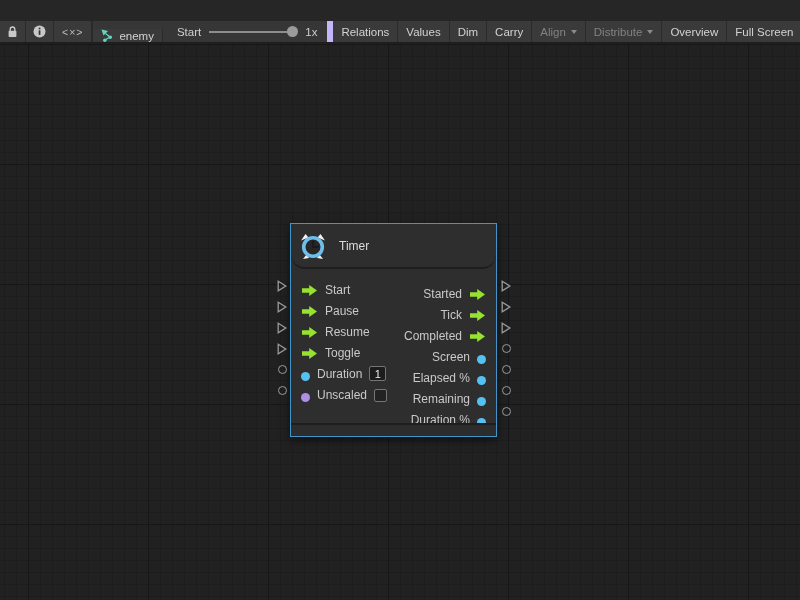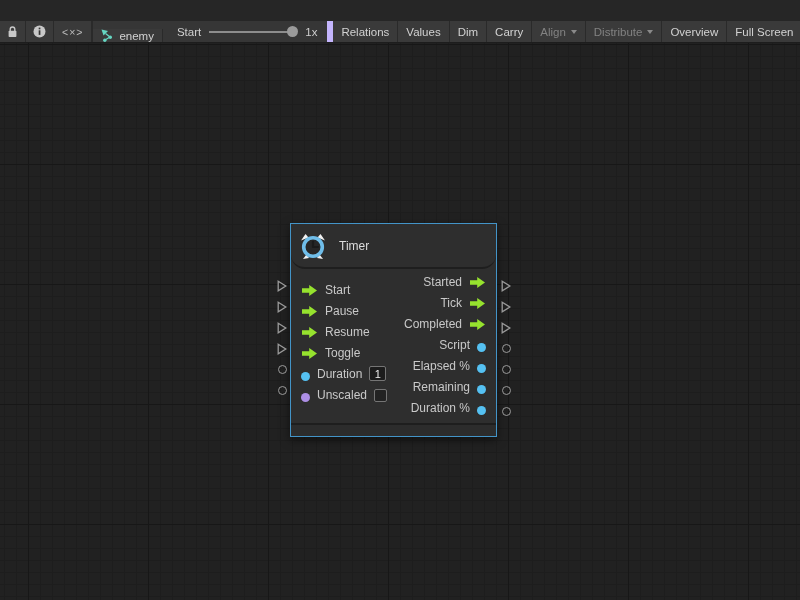--- a/index.html
+++ b/index.html
@@ -53,21 +53,21 @@
   
   .node { position:absolute; left:290px; top:180px; width:207px; height:214px;
     background:#2e2e2e; border:1px solid #4394c8; box-shadow:0 3px 9px rgba(0,0,0,.5);
     cursor:grab; }
   .node-header { height:45px; border-bottom:2px solid #1e1e1e;
     display:flex; align-items:center; gap:11px; padding-left:7px;
     color:#dcdcdc; font-size:12px;border-radius:14px; }
   .node-footer { position:absolute; left:0; right:0; bottom:0; height:13px;
     border-top:2px solid #1e1e1e; background:#2c2c2c; }
   .ports-left { position:absolute; left:10px; top:52px; }
-  .ports-right { position:absolute; right:10px; top:44px; }
+  .ports-right { position:absolute; right:10px; top:56px; }
   .port-row { height:21px; display:flex; align-items:flex-end; gap:7px; cursor:pointer; }
   .port-row.right { justify-content:flex-end; }
   .plabel { color:#c9c9c9; font-size:12px; white-space:nowrap; }
   .dot { width:9px; height:9px; border-radius:50%; display:inline-block; flex:0 0 auto; }
   .flow-arrow { flex:0 0 auto; display:block; }
   .pfield { display:inline-block; min-width:17px; height:15px; line-height:14px; padding:0 3px;
     background:#1c1c1c; border:1px solid #757575; border-radius:2px;
     color:#ececec; font-size:11px; text-align:center; cursor:text; }
   .pcheck { width:13px; height:13px; background:#222; border:1px solid #757575;
     border-radius:2px; display:inline-block; cursor:pointer; }
@@ -197,21 +197,21 @@
      <path d="M1 4.2 H8.2 V1 L16 6.5 L8.2 12 V8.8 H1 Z" fill="#96e22e"></path>
             </svg>
           </div>
           <div class="port-row right">
             <span class="plabel">Completed</span>
             <svg class="flow-arrow" width="17" height="13" viewBox="0 0 17 13">
      <path d="M1 4.2 H8.2 V1 L16 6.5 L8.2 12 V8.8 H1 Z" fill="#96e22e"></path>
             </svg>
           </div>
           <div class="port-row right">
-            <span class="plabel">Script</span>
+            <span class="plabel">Screen</span>
             <span class="dot" style="background:#55c1f2"></span>
           </div>
           <div class="port-row right">
             <span class="plabel">Elapsed %</span>
             <span class="dot" style="background:#55c1f2"></span>
           </div>
           <div class="port-row right">
             <span class="plabel">Remaining</span>
             <span class="dot" style="background:#55c1f2"></span>
           </div>

